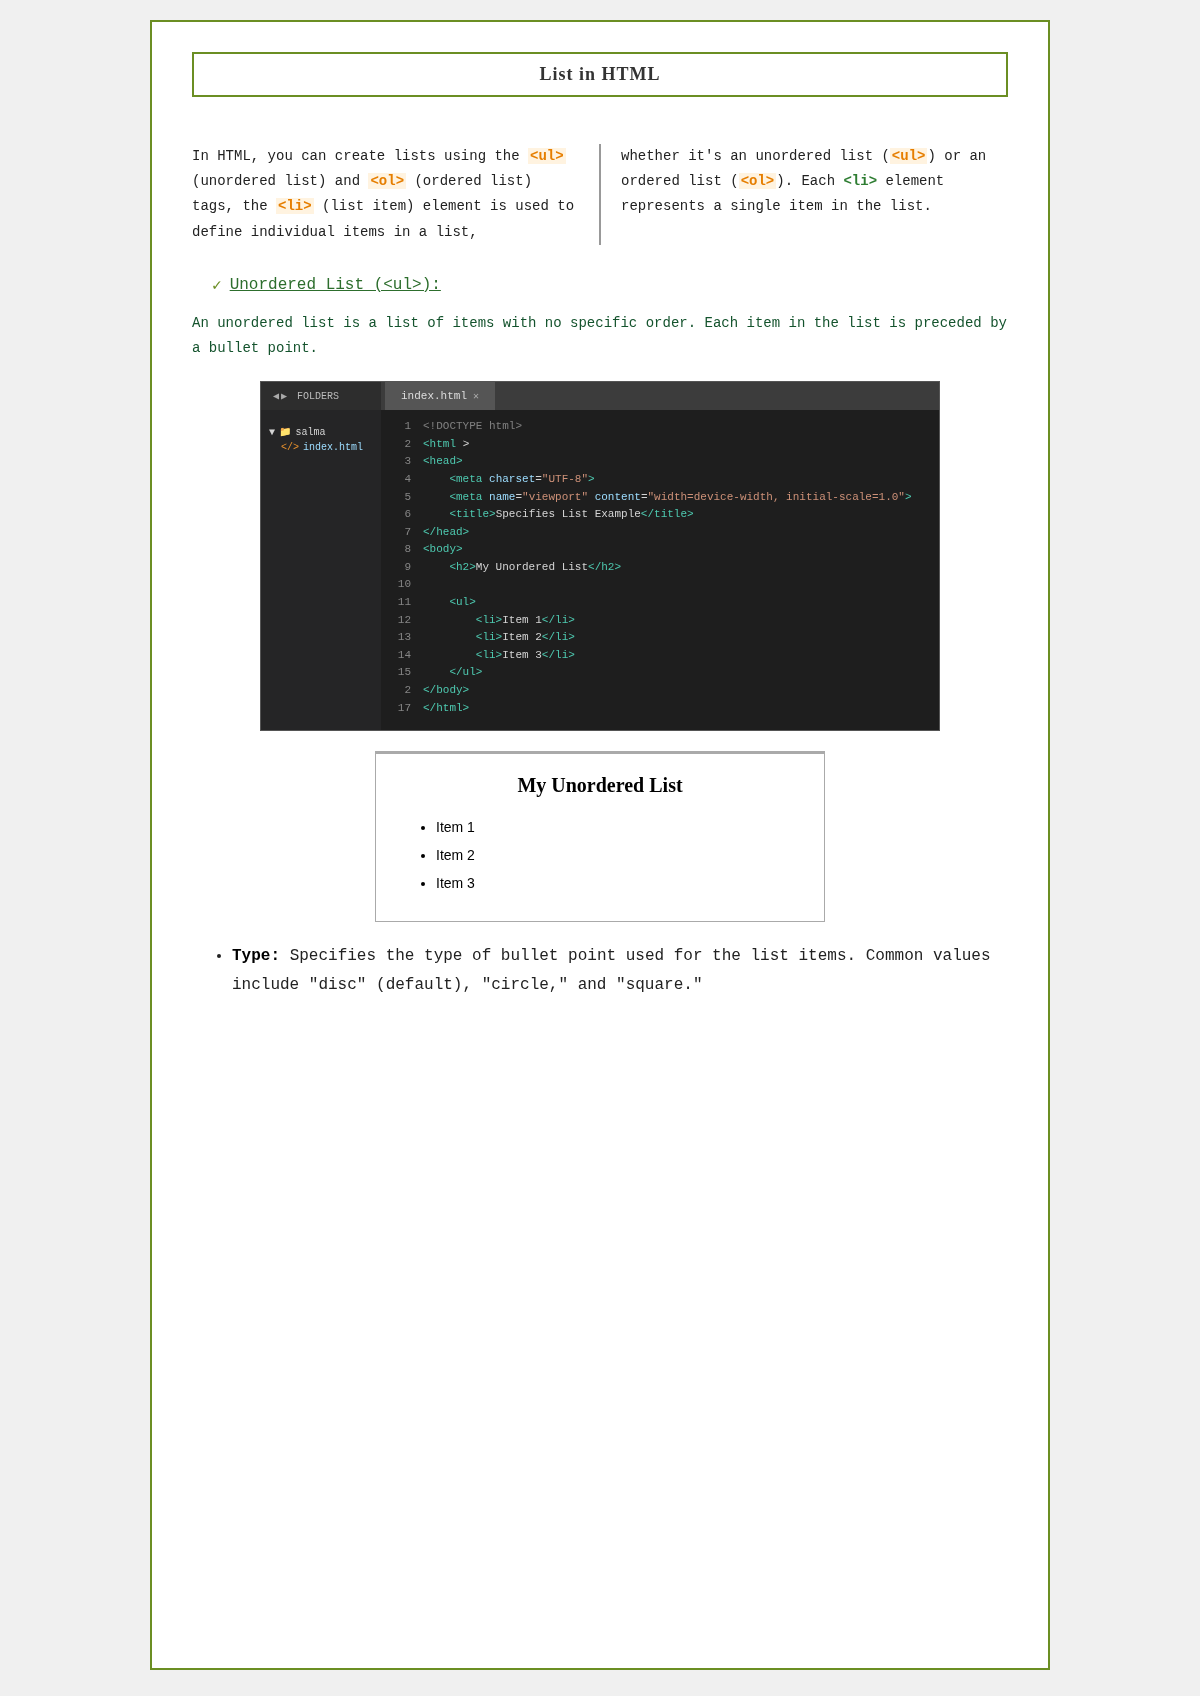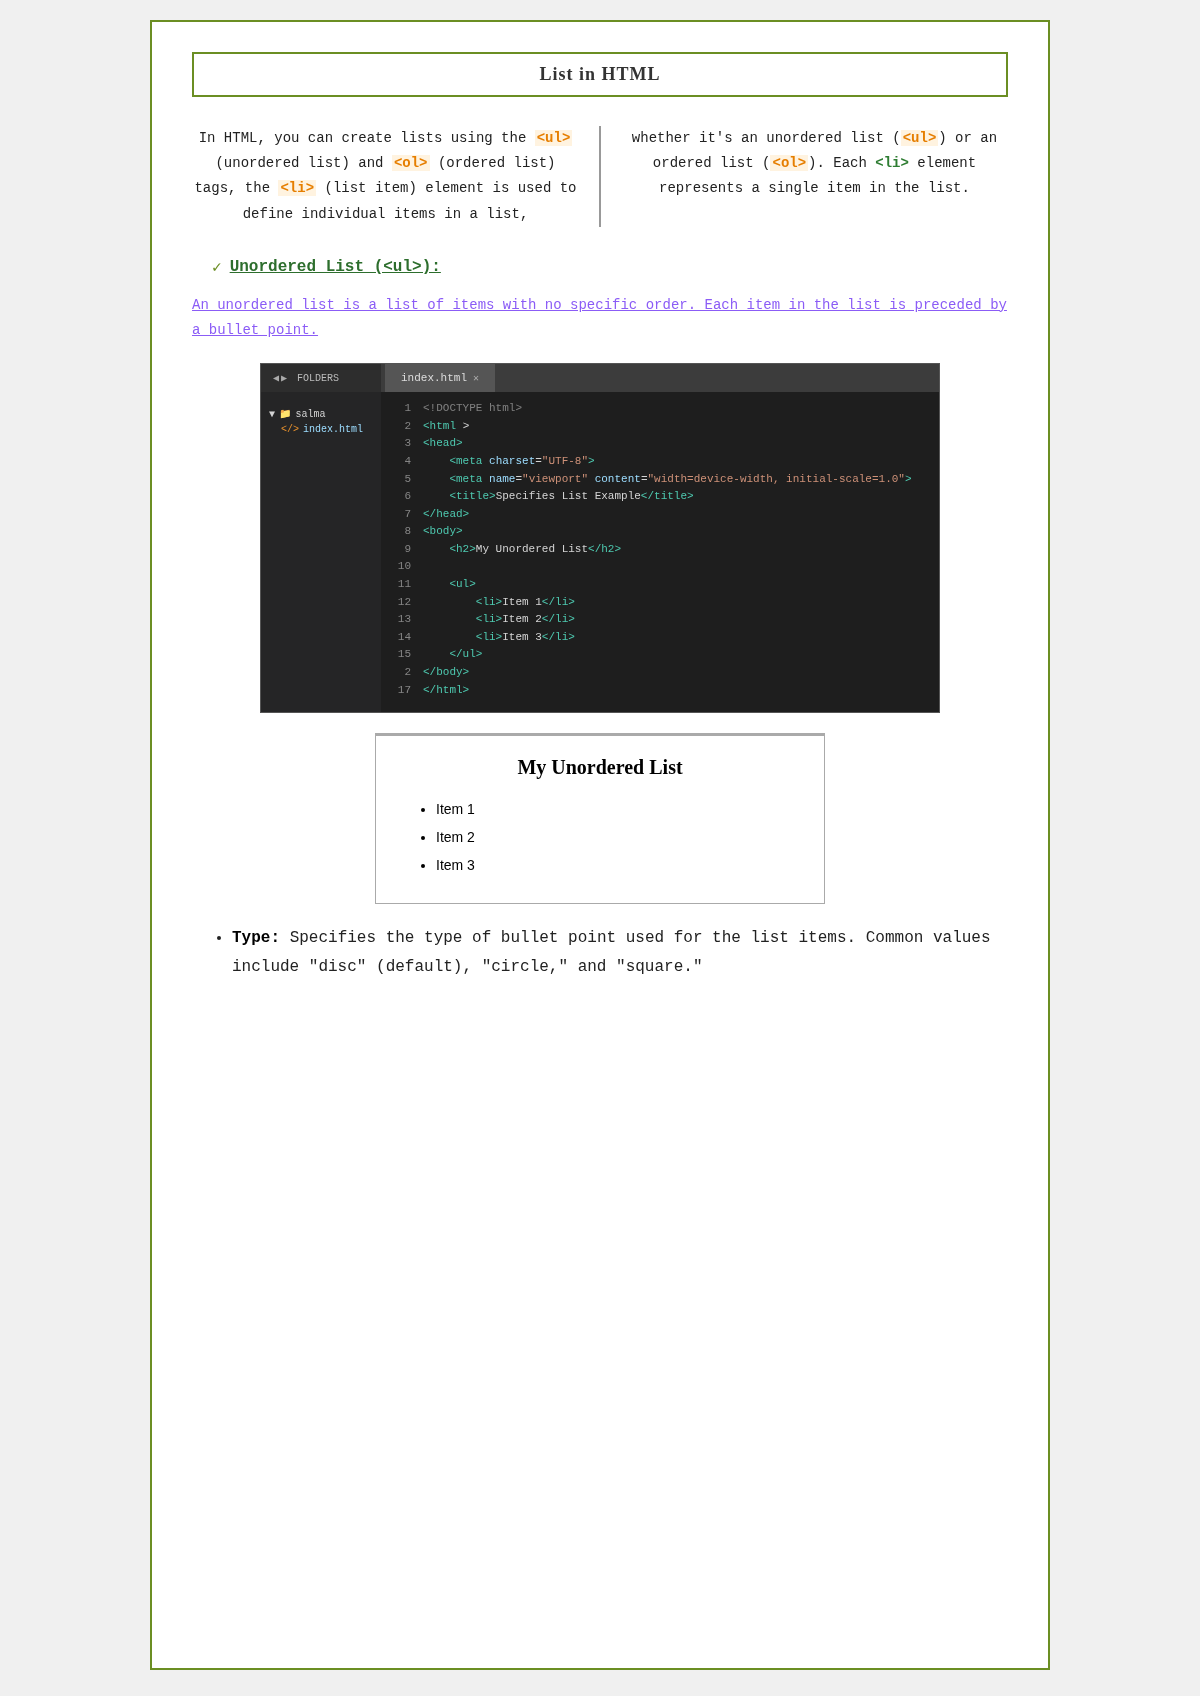--- a/index.html
+++ b/index.html
@@ -16,34 +16,33 @@
       background: #fff;
       border: 2px solid #6b8e23;
       width: 900px;
       min-height: 1650px;
       padding: 30px 40px 40px 40px;
     }
     .page-title-box {
       border: 2px solid #6b8e23;
       text-align: center;
       padding: 10px 20px;
-      margin-bottom: 29px;
+      margin-bottom: 47px;
     }
     .page-title {
       font-family: 'Georgia', serif;
       font-weight: bold;
       font-size: 18px;
       color: #333;
       letter-spacing: 1px;
     }
     .intro-columns {
       display: flex;
       gap: 0;
       margin-bottom: 30px;
-      text-align: center;
     }
     .intro-left {
       flex: 1;
       padding-right: 20px;
       border-right: 2px solid #999;
       font-size: 14px;
       line-height: 1.8;
       color: #222;
       font-family: 'Courier New', Courier, monospace;
     }
@@ -72,32 +71,31 @@
       align-items: center;
       gap: 8px;
       margin: 20px 0 16px 20px;
     }
     .section-heading .checkmark {
       color: #6b8e23;
       font-size: 16px;
     }
     .section-heading-text {
       font-family: 'Courier New', Courier, monospace;
-      font-weight: bold;
+      font-weight: normal;
       font-size: 16px;
       color: #2d6e2d;
       text-decoration: underline;
     }
     .section-body {
       font-size: 14px;
       line-height: 1.8;
-      color: #8b5cf6;
+      color: #14532d;
       margin-bottom: 20px;
       font-family: 'Courier New', Courier, monospace;
-      text-decoration: underline;
     }
     
     .code-editor-wrapper {
       margin: 20px auto;
       width: 680px;
       border: 1px solid #555;
     }
     .editor-titlebar {
       background: #3c3c3c;
       display: flex;

